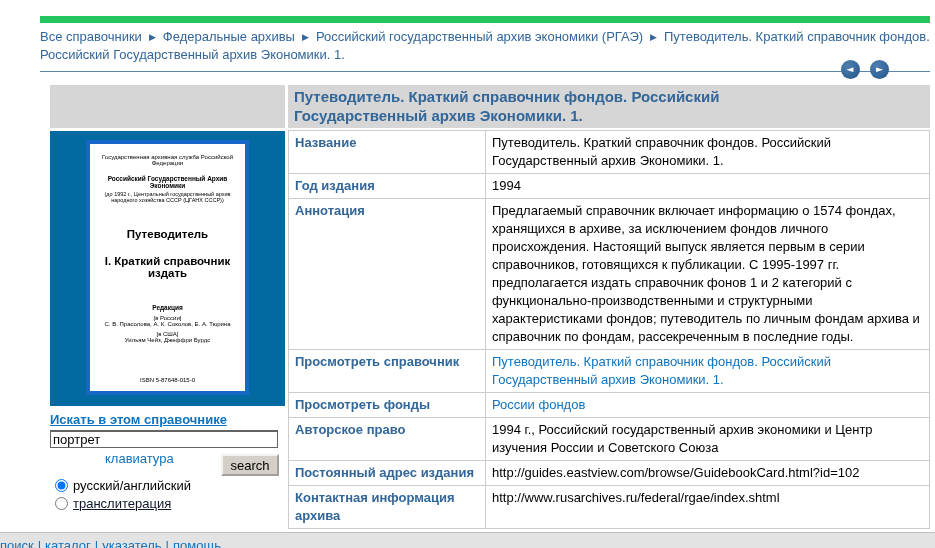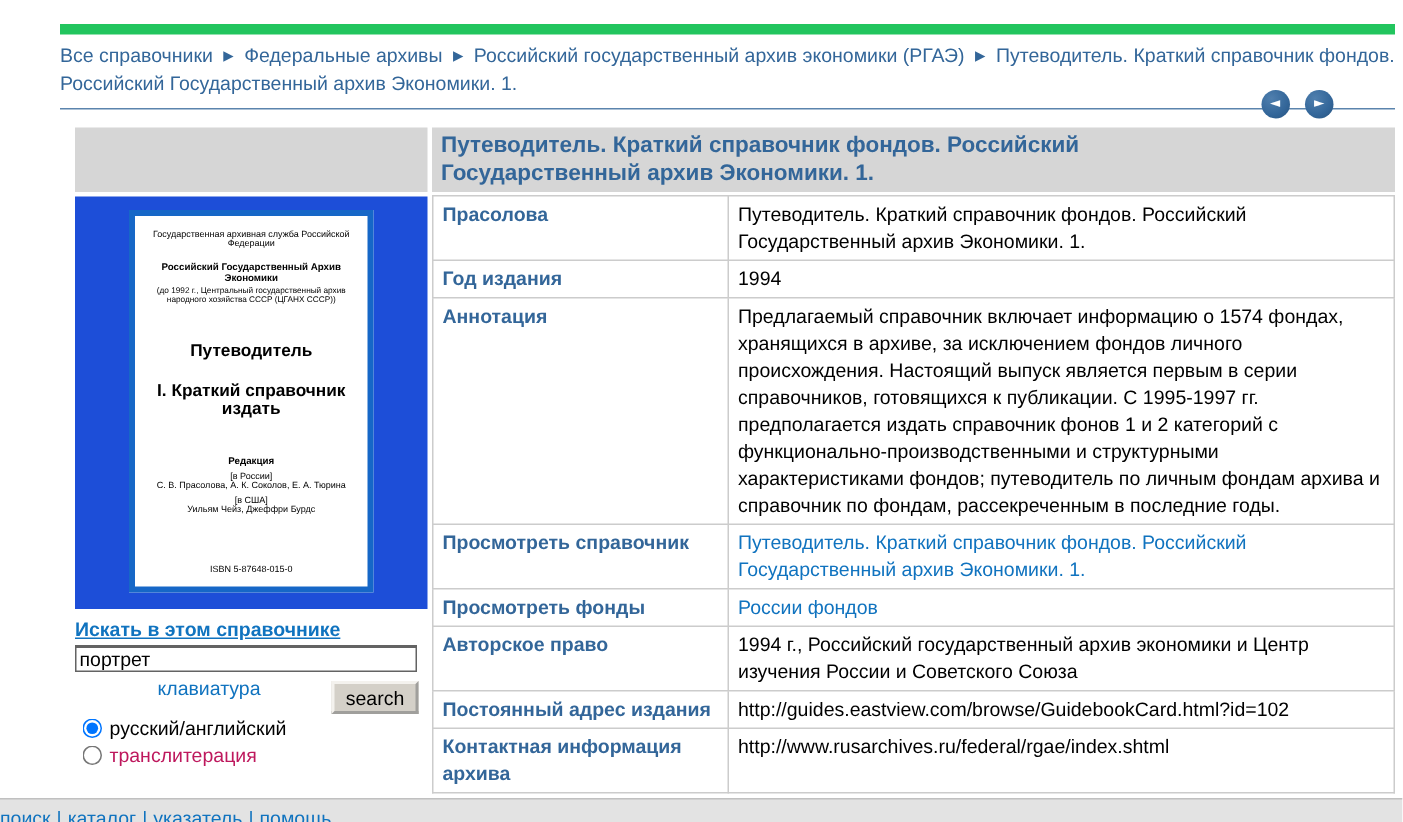--- a/index.html
+++ b/index.html
@@ -19,21 +19,21 @@
   .pager { position:absolute; top:58px; right:46px; }
   .pager .circle { display:inline-block; width:19px; height:19px; border-radius:50%;
     background:radial-gradient(circle at 35% 30%, #4f7fae 0%, #336699 60%, #27537e 100%);
     color:#fff; text-align:center; line-height:19px; font-size:9px;
     font-family:"DejaVu Sans", sans-serif; margin-left:6px; cursor:pointer; }
 
   
   .left-header-bar { position:absolute; left:50px; top:85px; width:235px; height:43px;
     background:#d6d6d6; }
   .cover-panel { position:absolute; left:50px; top:131px; width:235px; height:275px;
-    background:#1d4ed8; }
+    background:#0369a1; }
   .book-cover { width:163px; height:255px; margin:9px auto 0; background:#fff;
     border:4px solid #1667c7; text-align:center; overflow:hidden; padding-top:10px;
     color:#000; cursor:pointer; }
   .cv-agency  { font-size:6px; }
   .cv-archive { font-size:6.5px; font-weight:bold; margin-top:9px; }
   .cv-note    { font-size:5.5px; margin-top:2px; padding:0 10px; }
   .cv-title1  { font-size:11.5px; font-weight:bold; margin-top:25px; }
   .cv-title2  { font-size:11.5px; font-weight:bold; margin-top:15px; }
   .cv-ed-head { font-size:6.5px; font-weight:bold; margin-top:25px; }
   .cv-ed-lbl  { font-size:6px; margin-top:4px; }
@@ -49,21 +49,21 @@
     border:1px solid #636363; border-top:2px solid #636363; font-size:13px;
     padding:0 2px; font-family:"Liberation Sans", sans-serif; }
   .keyboard-link { position:absolute; left:55px; top:39px; font-size:13px;
     color:#1073bf; cursor:pointer; }
   .search-btn { position:absolute; right:6px; top:42px; width:58px; height:22px;
     background:#d4d0c8; border:2px outset #f4f2ee; font-size:13px;
     font-family:"Liberation Sans", sans-serif; cursor:pointer; }
   .search-options { position:absolute; left:5px; top:66px; }
   .opt { display:block; font-size:13px; color:#000; margin-bottom:3px; cursor:pointer; }
   .opt input { vertical-align:-2px; margin-right:5px; }
-  .opt-link { color:#be185d; }
+  .opt-link { color:#0f172a; text-decoration:underline; }
 
   
   .title-bar { position:absolute; left:288px; top:85px; width:642px; height:43px;
     background:#d6d6d6; padding:2px 6px; }
   .title-bar .title-text { font-size:15px; font-weight:bold; color:#336699;
     line-height:19px; width:500px; }
 
   .details { position:absolute; left:288px; top:130px; width:642px;
     border-collapse:collapse; font-size:13px; }
   .details td { border:1px solid #cccccc; padding:3px 6px; vertical-align:top;
@@ -121,21 +121,21 @@
     </div>
 </div>
 
 <div class="title-bar">
   <div class="title-text">Путеводитель. Краткий справочник фондов. Российский Государственный архив Экономики. 1.</div>
 </div>
 
 <table class="details">
   <tbody>
       <tr>
-        <td class="lbl">Прасолова</td>
+        <td class="lbl">Название</td>
         <td class="val">Путеводитель. Краткий справочник фондов. Российский Государственный архив Экономики. 1.</td>
       </tr>
       <tr>
         <td class="lbl">Год издания</td>
         <td class="val">1994</td>
       </tr>
       <tr>
         <td class="lbl">Аннотация</td>
         <td class="val">Предлагаемый справочник включает информацию о 1574 фондах, хранящихся в архиве, за исключением фондов личного происхождения. Настоящий выпуск является первым в серии справочников, готовящихся к публикации. С 1995-1997 гг. предполагается издать справочник фонов 1 и 2 категорий с функционально-производственными и структурными характеристиками фондов; путеводитель по личным фондам архива и справочник по фондам, рассекреченным в последние годы.</td>
       </tr>

